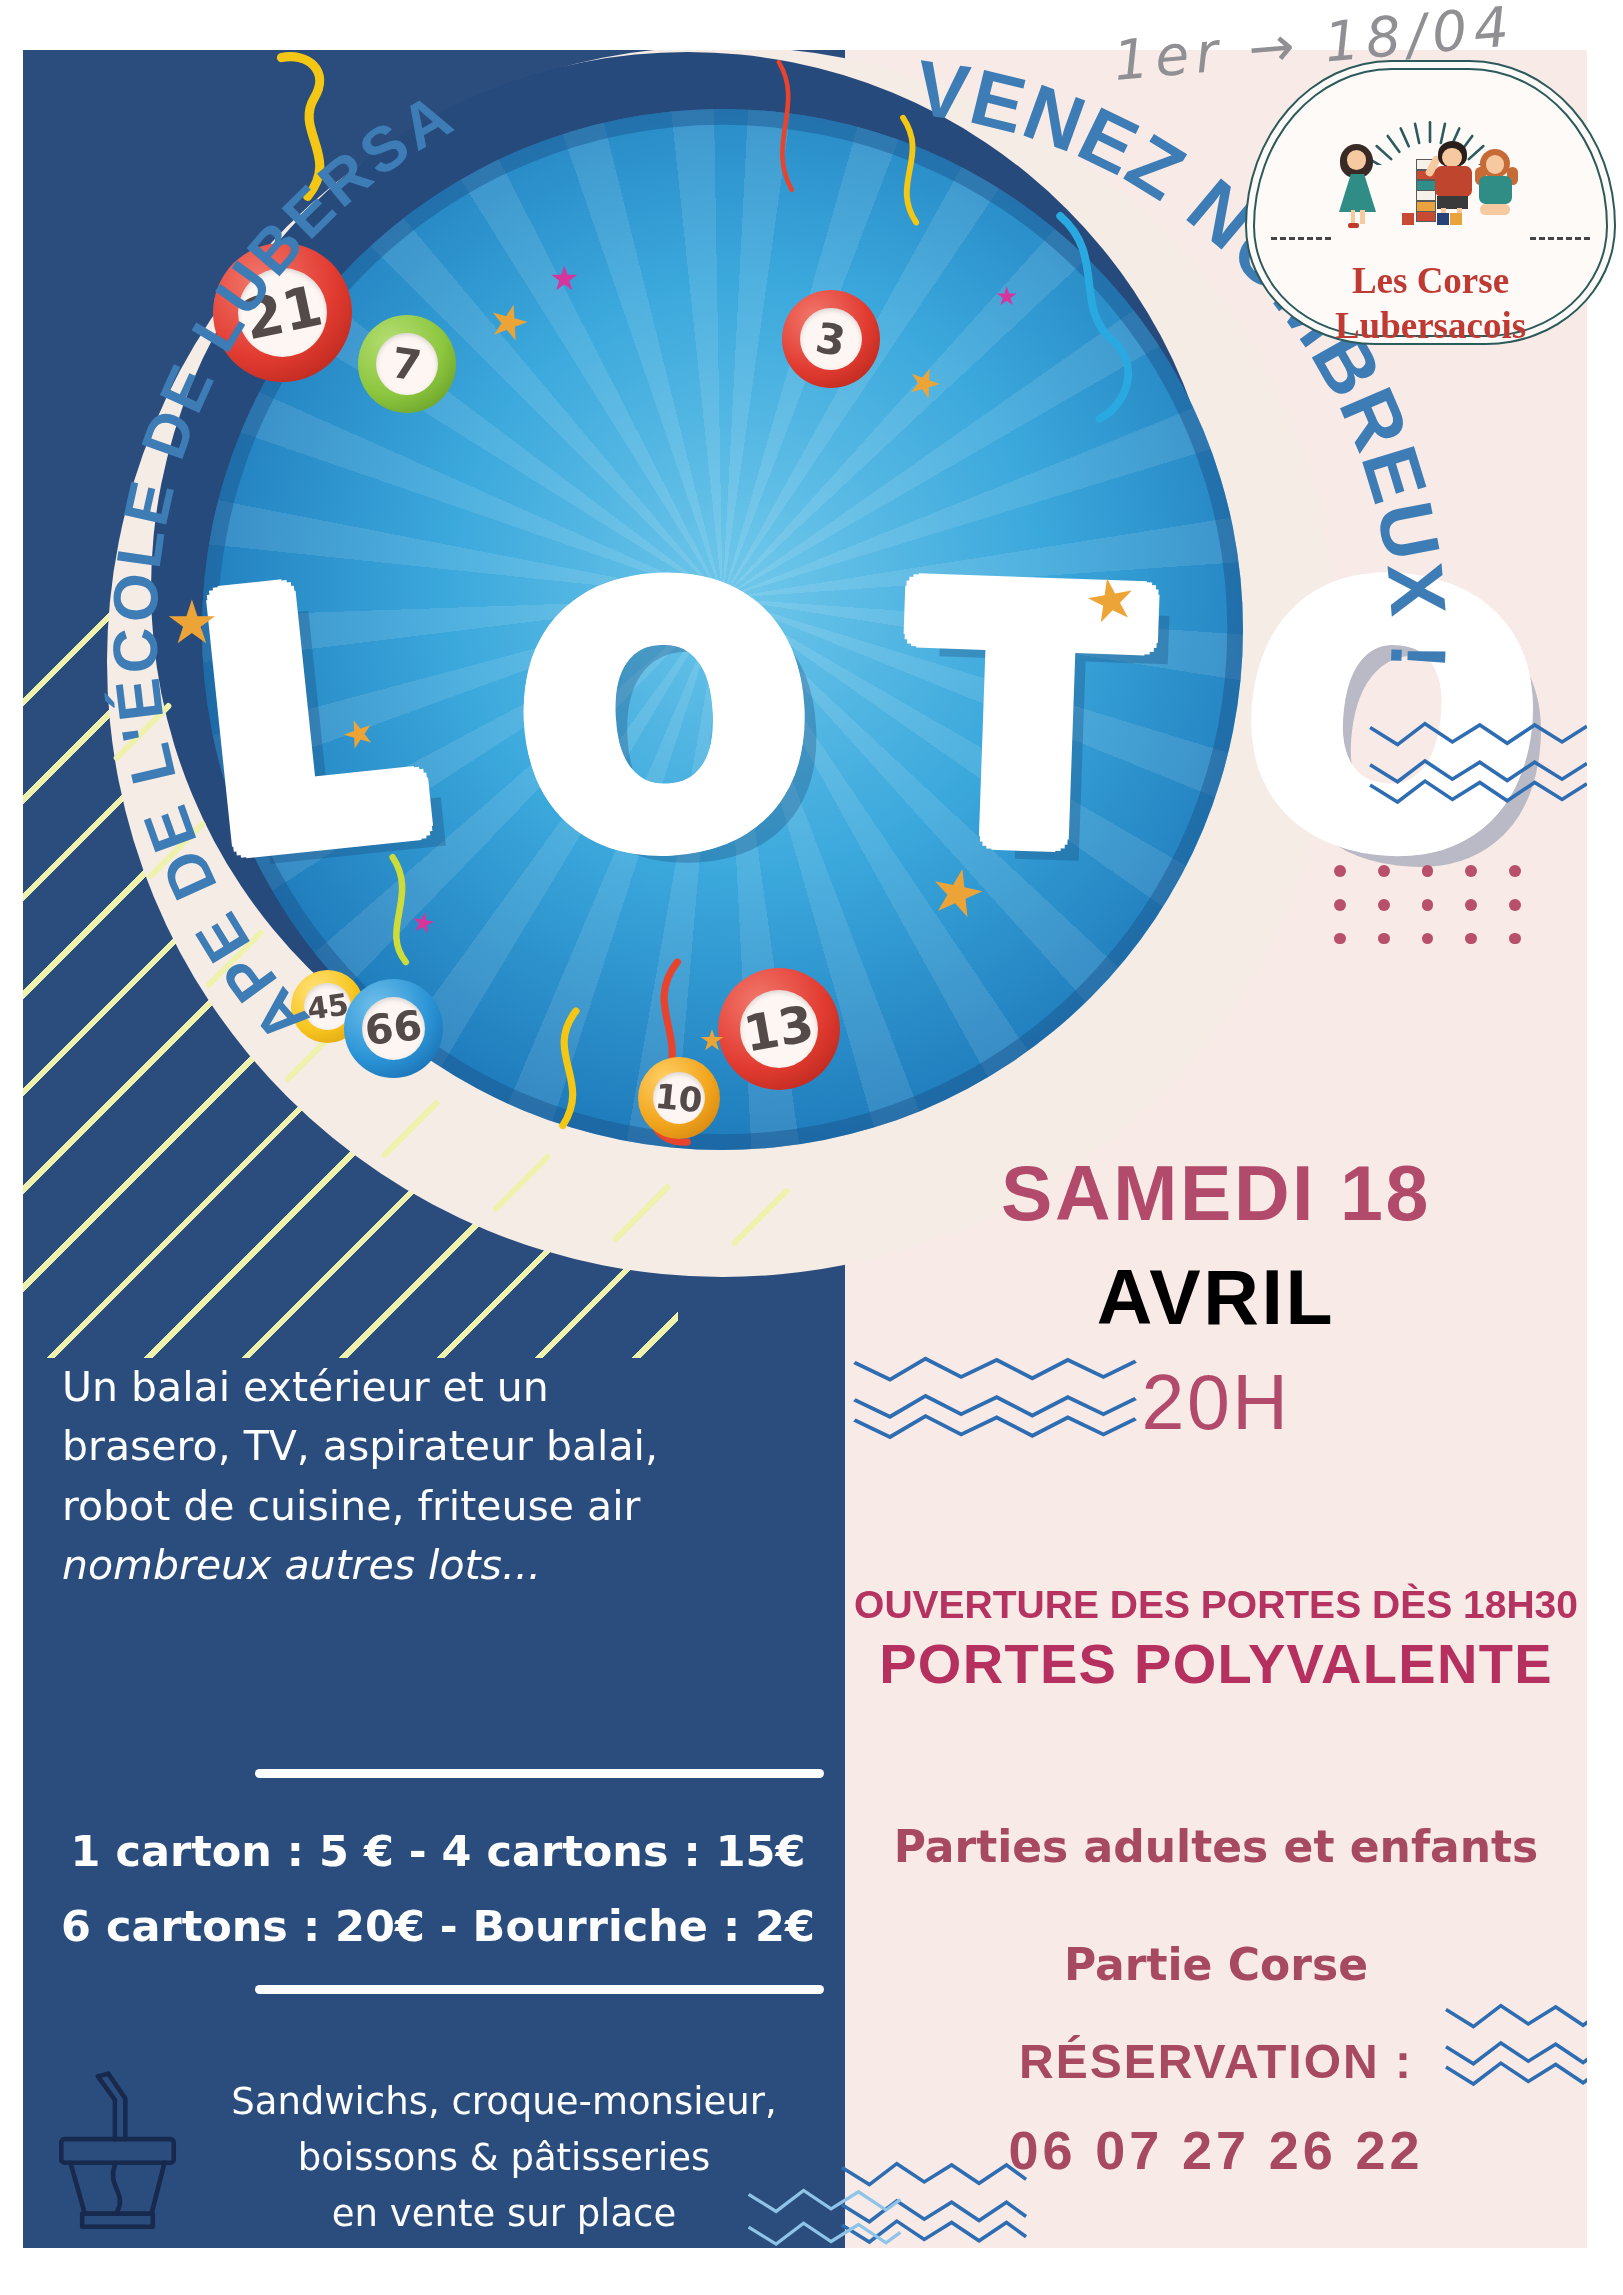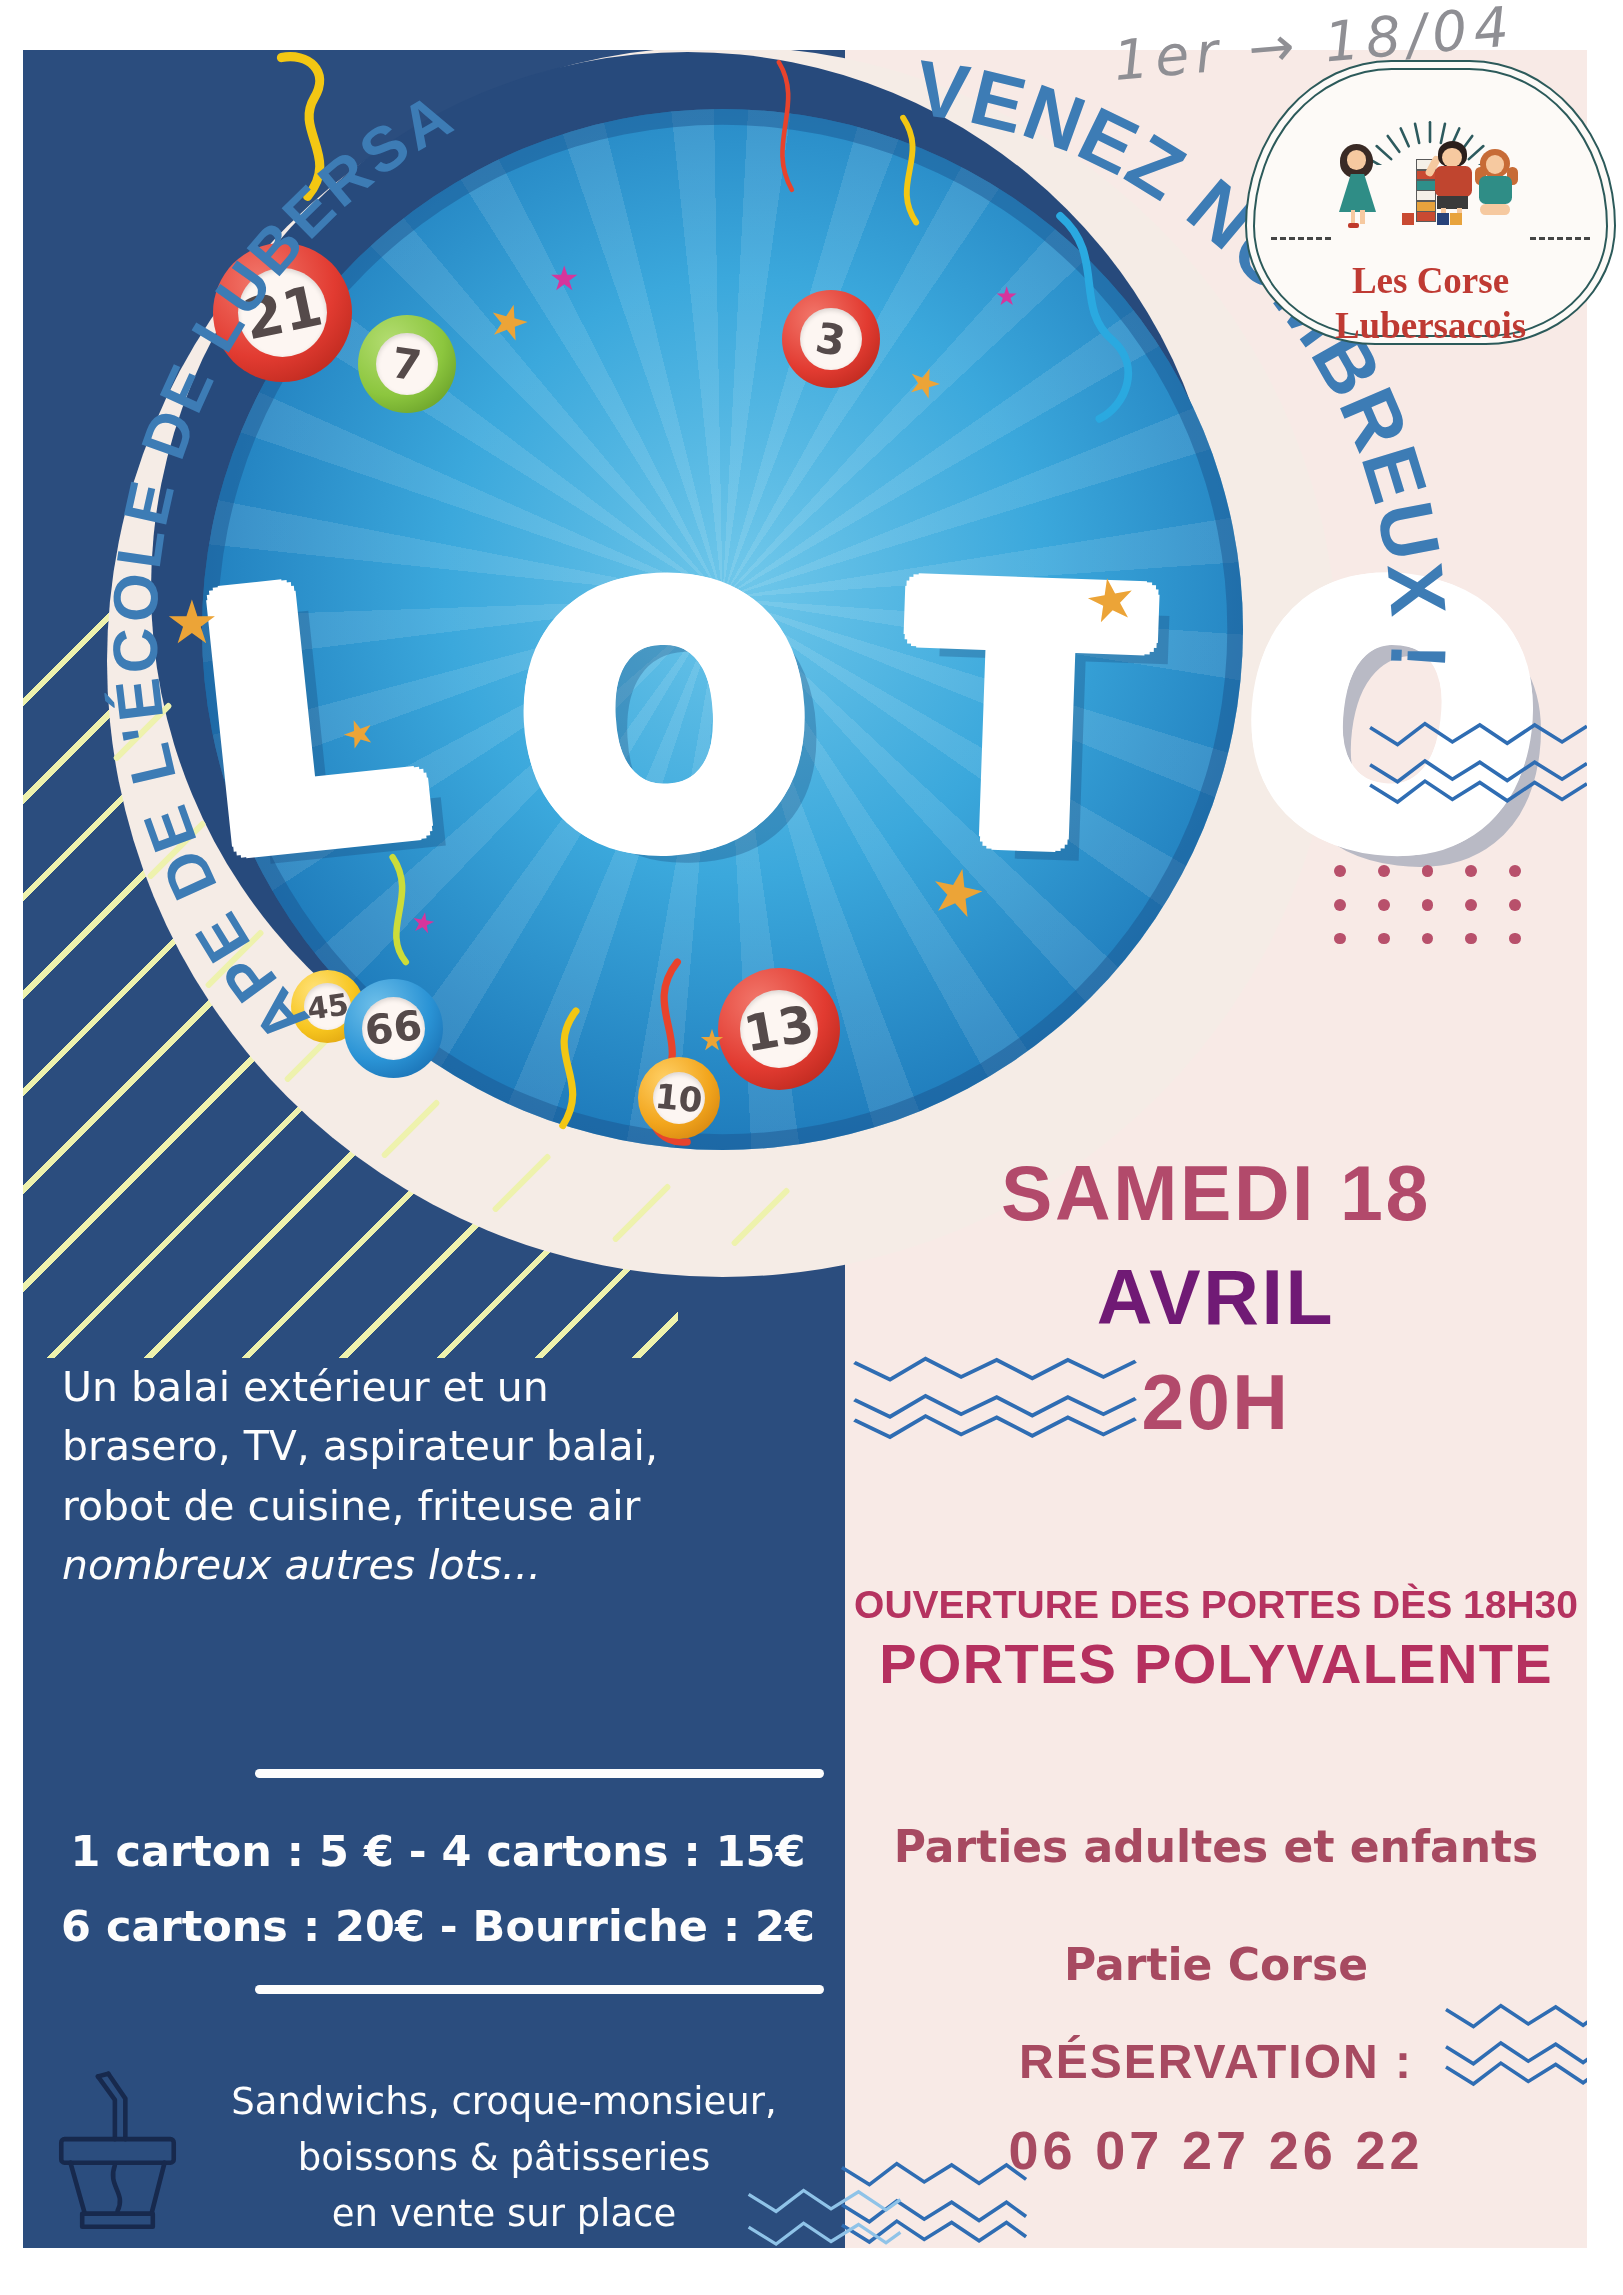--- a/index.html
+++ b/index.html
@@ -124,22 +124,22 @@
   .pricing{position:absolute;left:52px;top:1814px;width:772px;text-align:center;color:#fdfdfd;z-index:5;
         font-size:43px;font-weight:600;line-height:1.75;}
   .cup{position:absolute;left:52px;top:2062px;z-index:5;}
   .food{position:absolute;left:190px;top:2074px;width:628px;text-align:center;color:#fdfdfd;z-index:5;
         font-size:37px;line-height:1.52;font-weight:500;}
 
   
   .ev{position:absolute;left:845px;width:742px;text-align:center;z-index:5;
       font-family:"Liberation Sans",sans-serif;}
   .ev-day{top:1149px;font-size:77px;font-weight:800;letter-spacing:2.6px;color:#b24a6b;}
-  .ev-month{top:1253px;font-size:77px;font-weight:800;letter-spacing:2.6px;color:#701a75;}
-  .ev-time{top:1358px;font-size:77px;font-weight:700;letter-spacing:2.6px;color:#b24a6b;}
+  .ev-month{top:1253px;font-size:77px;font-weight:800;letter-spacing:2.6px;color:#000000;}
+  .ev-time{top:1358px;font-size:77px;font-weight:400;letter-spacing:2.6px;color:#b24a6b;}
   .ev-doors{top:1583px;font-size:39px;font-weight:800;color:#b53360;}
   .ev-venue1{top:1631px;font-size:56px;font-weight:800;letter-spacing:1.3px;color:#b5305f;}
   .ev-venue2{top:1715px;font-size:56px;font-weight:800;letter-spacing:1.3px;color:#b5305f;}
   .ev-games1{top:1821px;font-size:44px;font-weight:600;color:#a74a61;font-family:"DejaVu Sans",sans-serif;}
   .ev-games2{top:1939px;font-size:44px;font-weight:600;color:#a74a61;font-family:"DejaVu Sans",sans-serif;}
   .ev-resa{top:2034px;font-size:48px;font-weight:700;letter-spacing:2px;color:#a74a61;}
   .ev-phone{top:2119px;font-size:54px;font-weight:700;letter-spacing:3.9px;color:#a74a61;}
 
   
   .zz{position:absolute;z-index:5;}

